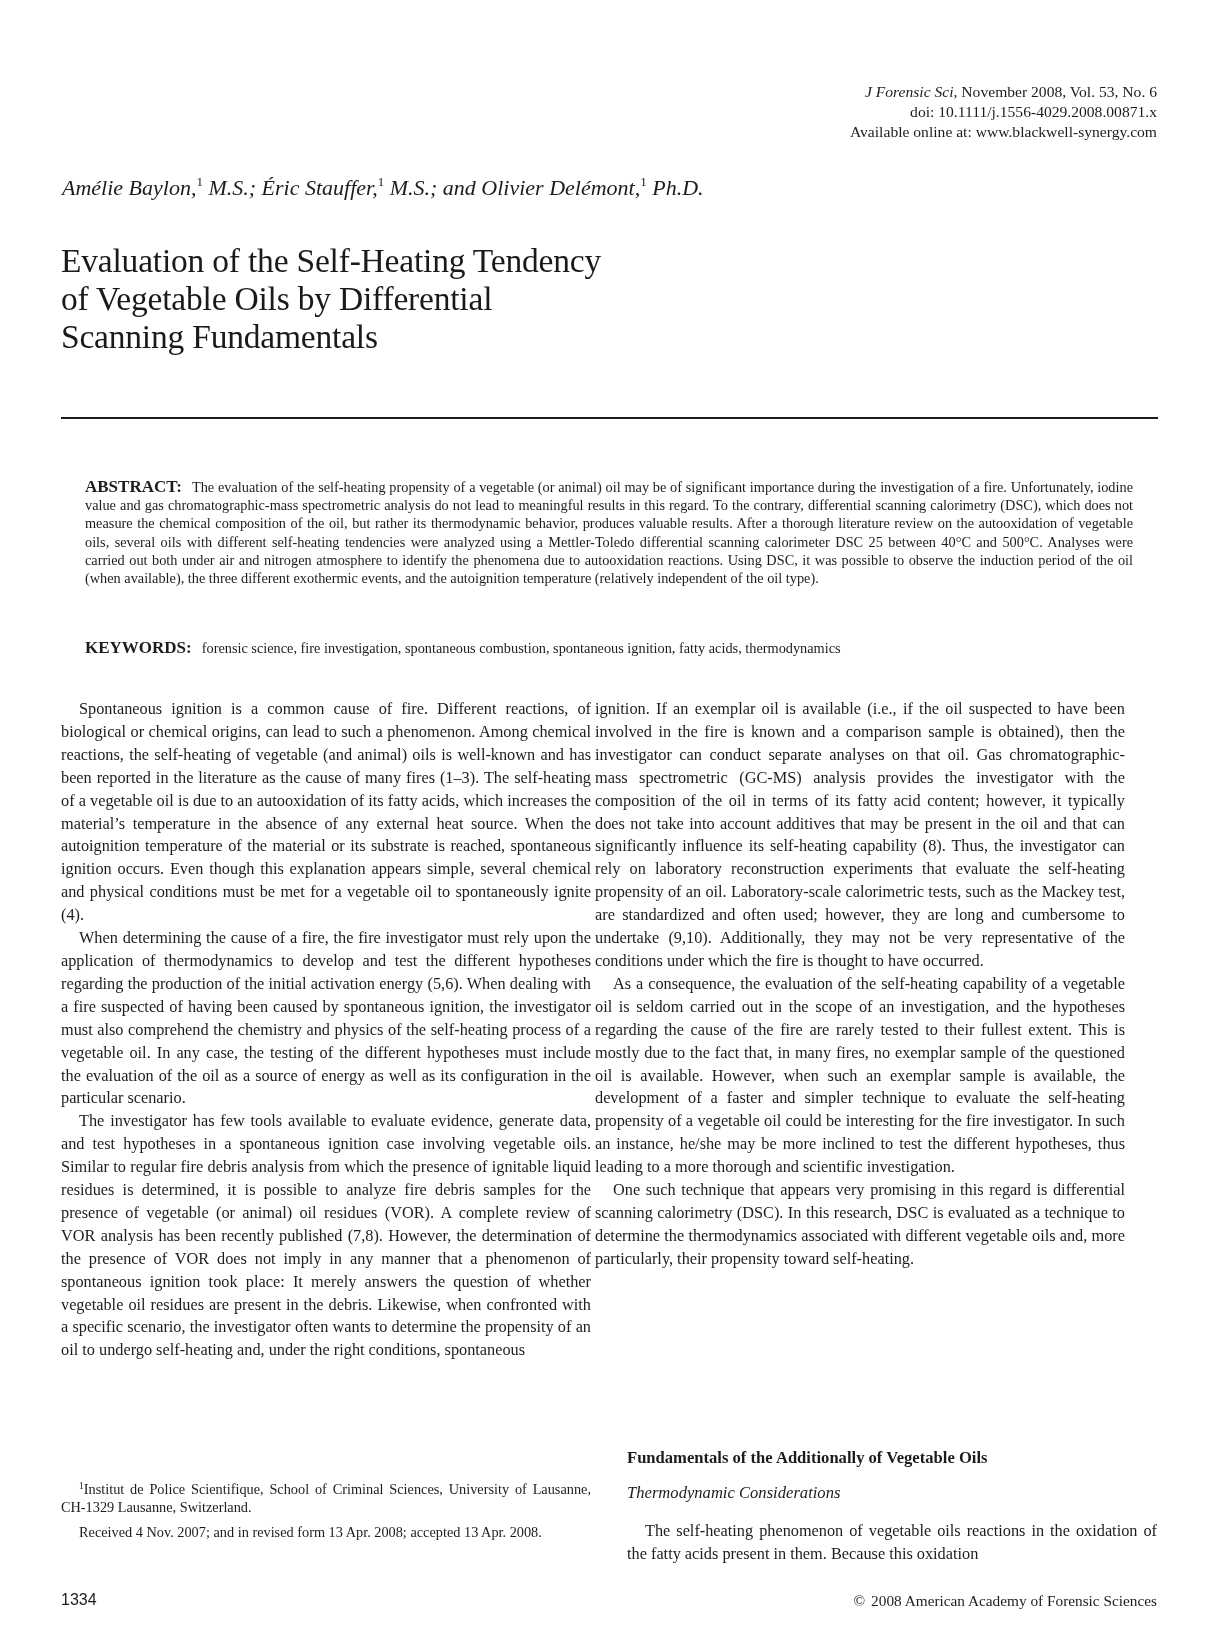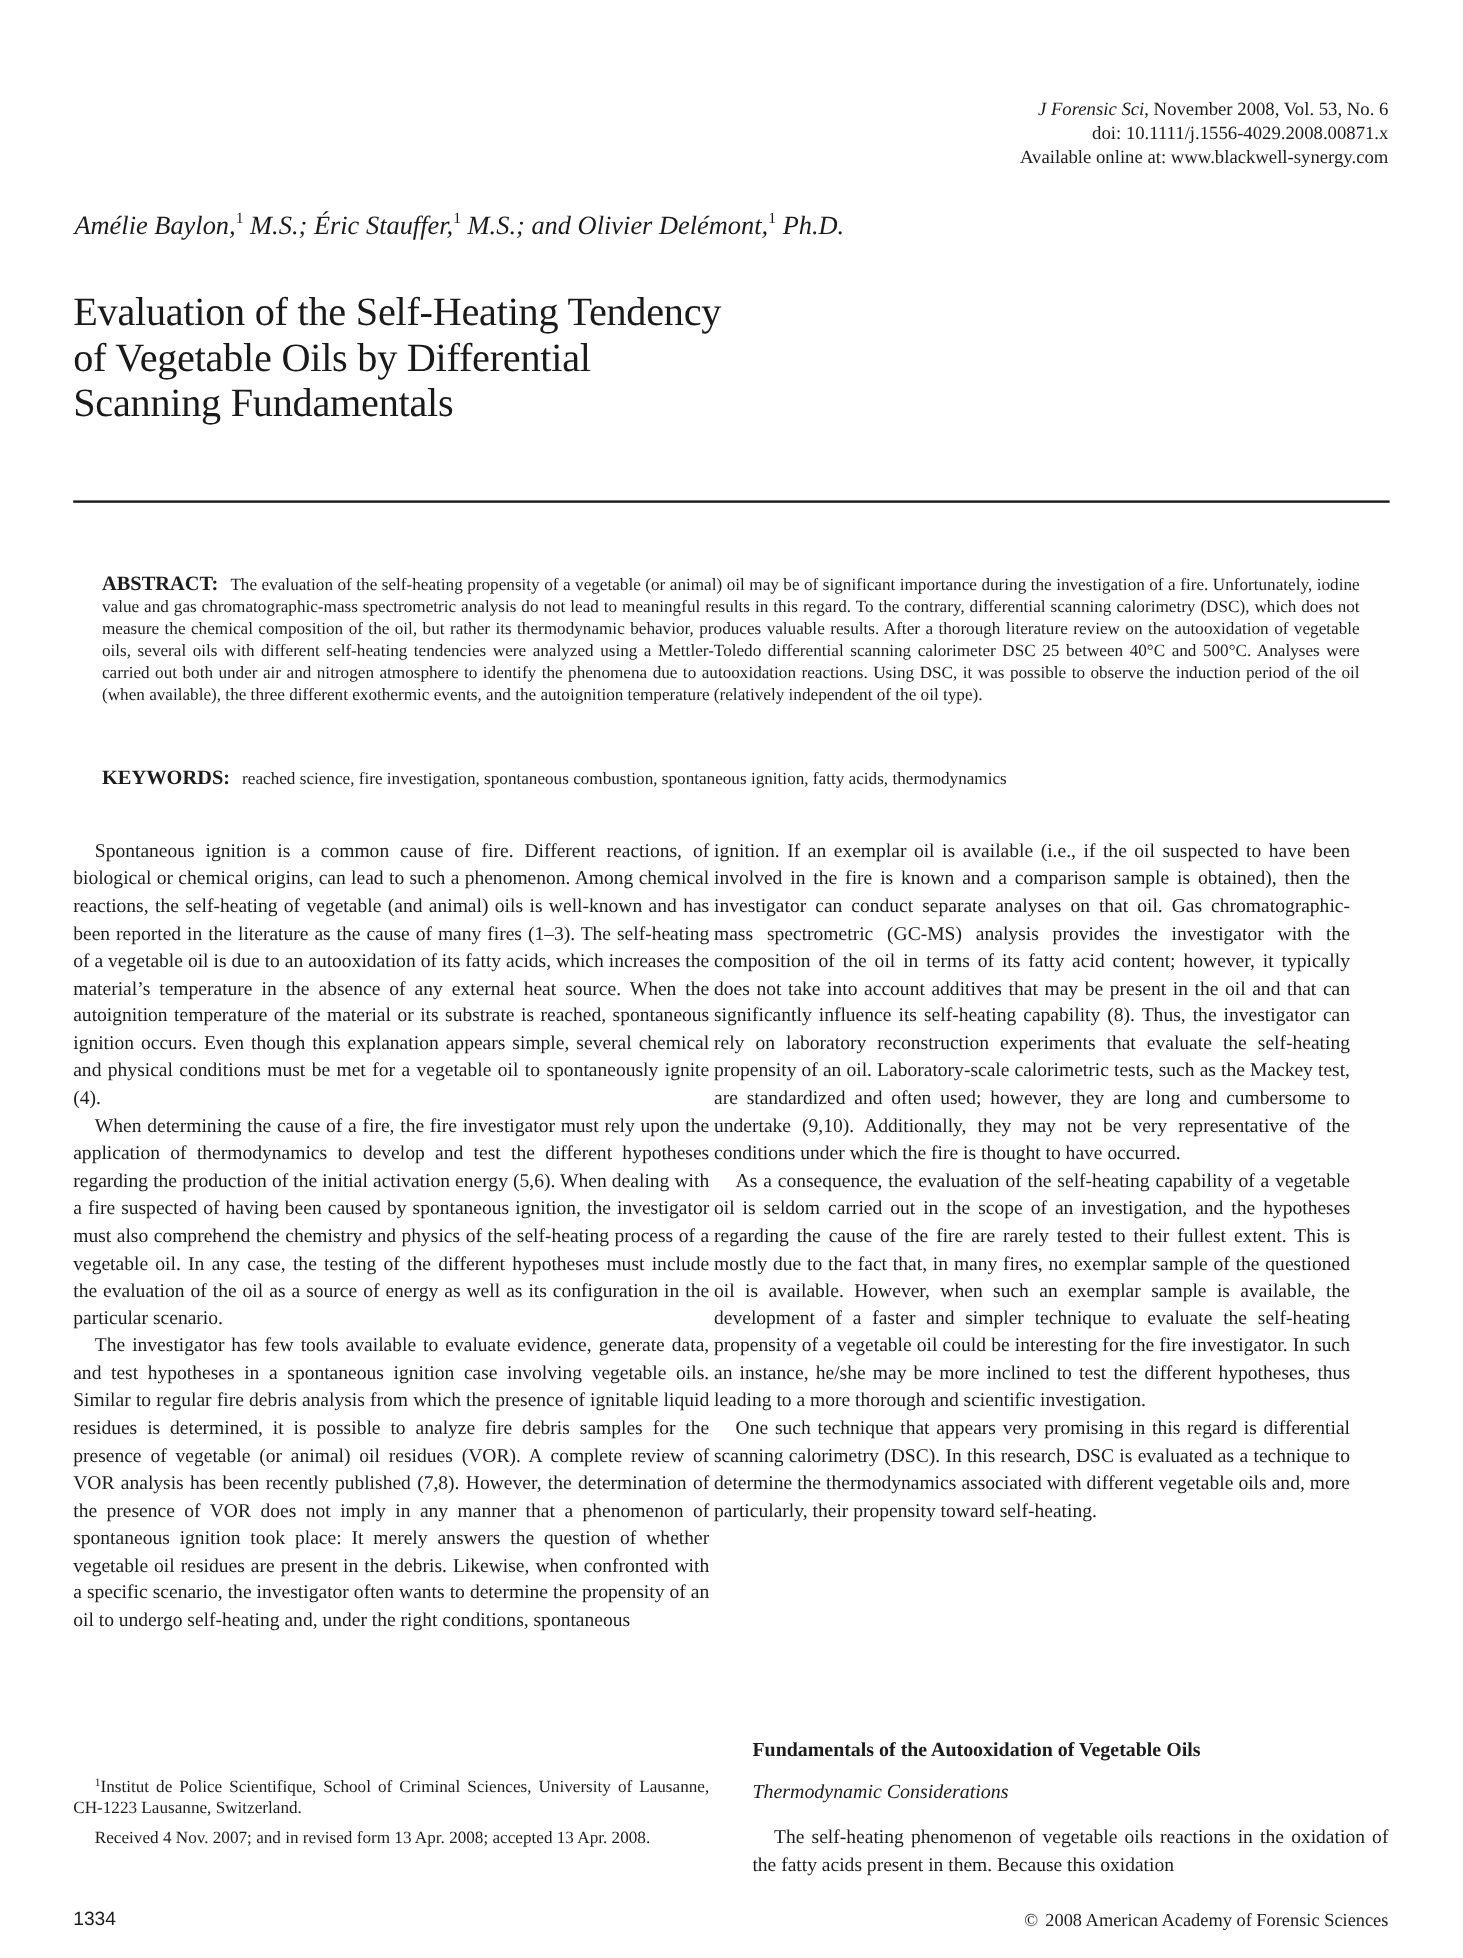--- a/index.html
+++ b/index.html
@@ -79,41 +79,41 @@
   <div>Scanning Fundamentals</div>
 </div>
 
 <div class="abs rule"></div>
 
 <div class="abs abstract">
   <span class="lead">ABSTRACT:</span><span>The evaluation of the self-heating propensity of a vegetable (or animal) oil may be of significant importance during the investigation of a fire. Unfortunately, iodine value and gas chromatographic-mass spectrometric analysis do not lead to meaningful results in this regard. To the contrary, differential scanning calorimetry (DSC), which does not measure the chemical composition of the oil, but rather its thermodynamic behavior, produces valuable results. After a thorough literature review on the autooxidation of vegetable oils, several oils with different self-heating tendencies were analyzed using a Mettler-Toledo differential scanning calorimeter DSC 25 between 40°C and 500°C. Analyses were carried out both under air and nitrogen atmosphere to identify the phenomena due to autooxidation reactions. Using DSC, it was possible to observe the induction period of the oil (when available), the three different exothermic events, and the autoignition temperature (relatively independent of the oil type).</span>
 </div>
 
 <div class="abs keywords">
-  <span class="lead">KEYWORDS:</span><span>reached science, fire investigation, spontaneous combustion, spontaneous ignition, fatty acids, thermodynamics</span>
+  <span class="lead">KEYWORDS:</span><span>forensic science, fire investigation, spontaneous combustion, spontaneous ignition, fatty acids, thermodynamics</span>
 </div>
 
 <div class="abs col col-left">
   <p>Spontaneous ignition is a common cause of fire. Different reactions, of biological or chemical origins, can lead to such a phenomenon. Among chemical reactions, the self-heating of vegetable (and animal) oils is well-known and has been reported in the literature as the cause of many fires (1–3). The self-heating of a vegetable oil is due to an autooxidation of its fatty acids, which increases the material’s temperature in the absence of any external heat source. When the autoignition temperature of the material or its substrate is reached, spontaneous ignition occurs. Even though this explanation appears simple, several chemical and physical conditions must be met for a vegetable oil to spontaneously ignite (4).</p>
   <p>When determining the cause of a fire, the fire investigator must rely upon the application of thermodynamics to develop and test the different hypotheses regarding the production of the initial activation energy (5,6). When dealing with a fire suspected of having been caused by spontaneous ignition, the investigator must also comprehend the chemistry and physics of the self-heating process of a vegetable oil. In any case, the testing of the different hypotheses must include the evaluation of the oil as a source of energy as well as its configuration in the particular scenario.</p>
   <p>The investigator has few tools available to evaluate evidence, generate data, and test hypotheses in a spontaneous ignition case involving vegetable oils. Similar to regular fire debris analysis from which the presence of ignitable liquid residues is determined, it is possible to analyze fire debris samples for the presence of vegetable (or animal) oil residues (VOR). A complete review of VOR analysis has been recently published (7,8). However, the determination of the presence of VOR does not imply in any manner that a phenomenon of spontaneous ignition took place: It merely answers the question of whether vegetable oil residues are present in the debris. Likewise, when confronted with a specific scenario, the investigator often wants to determine the propensity of an oil to undergo self-heating and, under the right conditions, spontaneous</p>
 </div>
 
 <div class="abs footnotes">
-  <p><sup>1</sup><span>Institut de Police Scientifique, School of Criminal Sciences, University of Lausanne, CH-1223 Lausanne, Switzerland.</span></p>
+  <p><sup>1</sup><span>Institut de Police Scientifique, School of Criminal Sciences, University of Lausanne, CH-1329 Lausanne, Switzerland.</span></p>
   <p>Received 4 Nov. 2007; and in revised form 13 Apr. 2008; accepted 13 Apr. 2008.</p>
 </div>
 
 <div class="abs col col-right">
   <p class="noindent">ignition. If an exemplar oil is available (i.e., if the oil suspected to have been involved in the fire is known and a comparison sample is obtained), then the investigator can conduct separate analyses on that oil. Gas chromatographic-mass spectrometric (GC-MS) analysis provides the investigator with the composition of the oil in terms of its fatty acid content; however, it typically does not take into account additives that may be present in the oil and that can significantly influence its self-heating capability (8). Thus, the investigator can rely on laboratory reconstruction experiments that evaluate the self-heating propensity of an oil. Laboratory-scale calorimetric tests, such as the Mackey test, are standardized and often used; however, they are long and cumbersome to undertake (9,10). Additionally, they may not be very representative of the conditions under which the fire is thought to have occurred.</p>
   <p>As a consequence, the evaluation of the self-heating capability of a vegetable oil is seldom carried out in the scope of an investigation, and the hypotheses regarding the cause of the fire are rarely tested to their fullest extent. This is mostly due to the fact that, in many fires, no exemplar sample of the questioned oil is available. However, when such an exemplar sample is available, the development of a faster and simpler technique to evaluate the self-heating propensity of a vegetable oil could be interesting for the fire investigator. In such an instance, he/she may be more inclined to test the different hypotheses, thus leading to a more thorough and scientific investigation.</p>
   <p>One such technique that appears very promising in this regard is differential scanning calorimetry (DSC). In this research, DSC is evaluated as a technique to determine the thermodynamics associated with different vegetable oils and, more particularly, their propensity toward self-heating.</p>
 </div>
 
-<div class="abs section-head">Fundamentals of the Autooxidation of Vegetable Oils</div>
+<div class="abs section-head">Fundamentals of the Additionally of Vegetable Oils</div>
 <div class="abs subsection-head">Thermodynamic Considerations</div>
 <div class="abs col col-right-2">
   <p>The self-heating phenomenon of vegetable oils reactions in the oxidation of the fatty acids present in them. Because this oxidation</p>
 </div>
 
 <div class="abs page-number">1334</div>
 <div class="abs copyright">
   <span class="sym">©</span><span>2008 American Academy of Forensic Sciences</span>
 </div>
 

